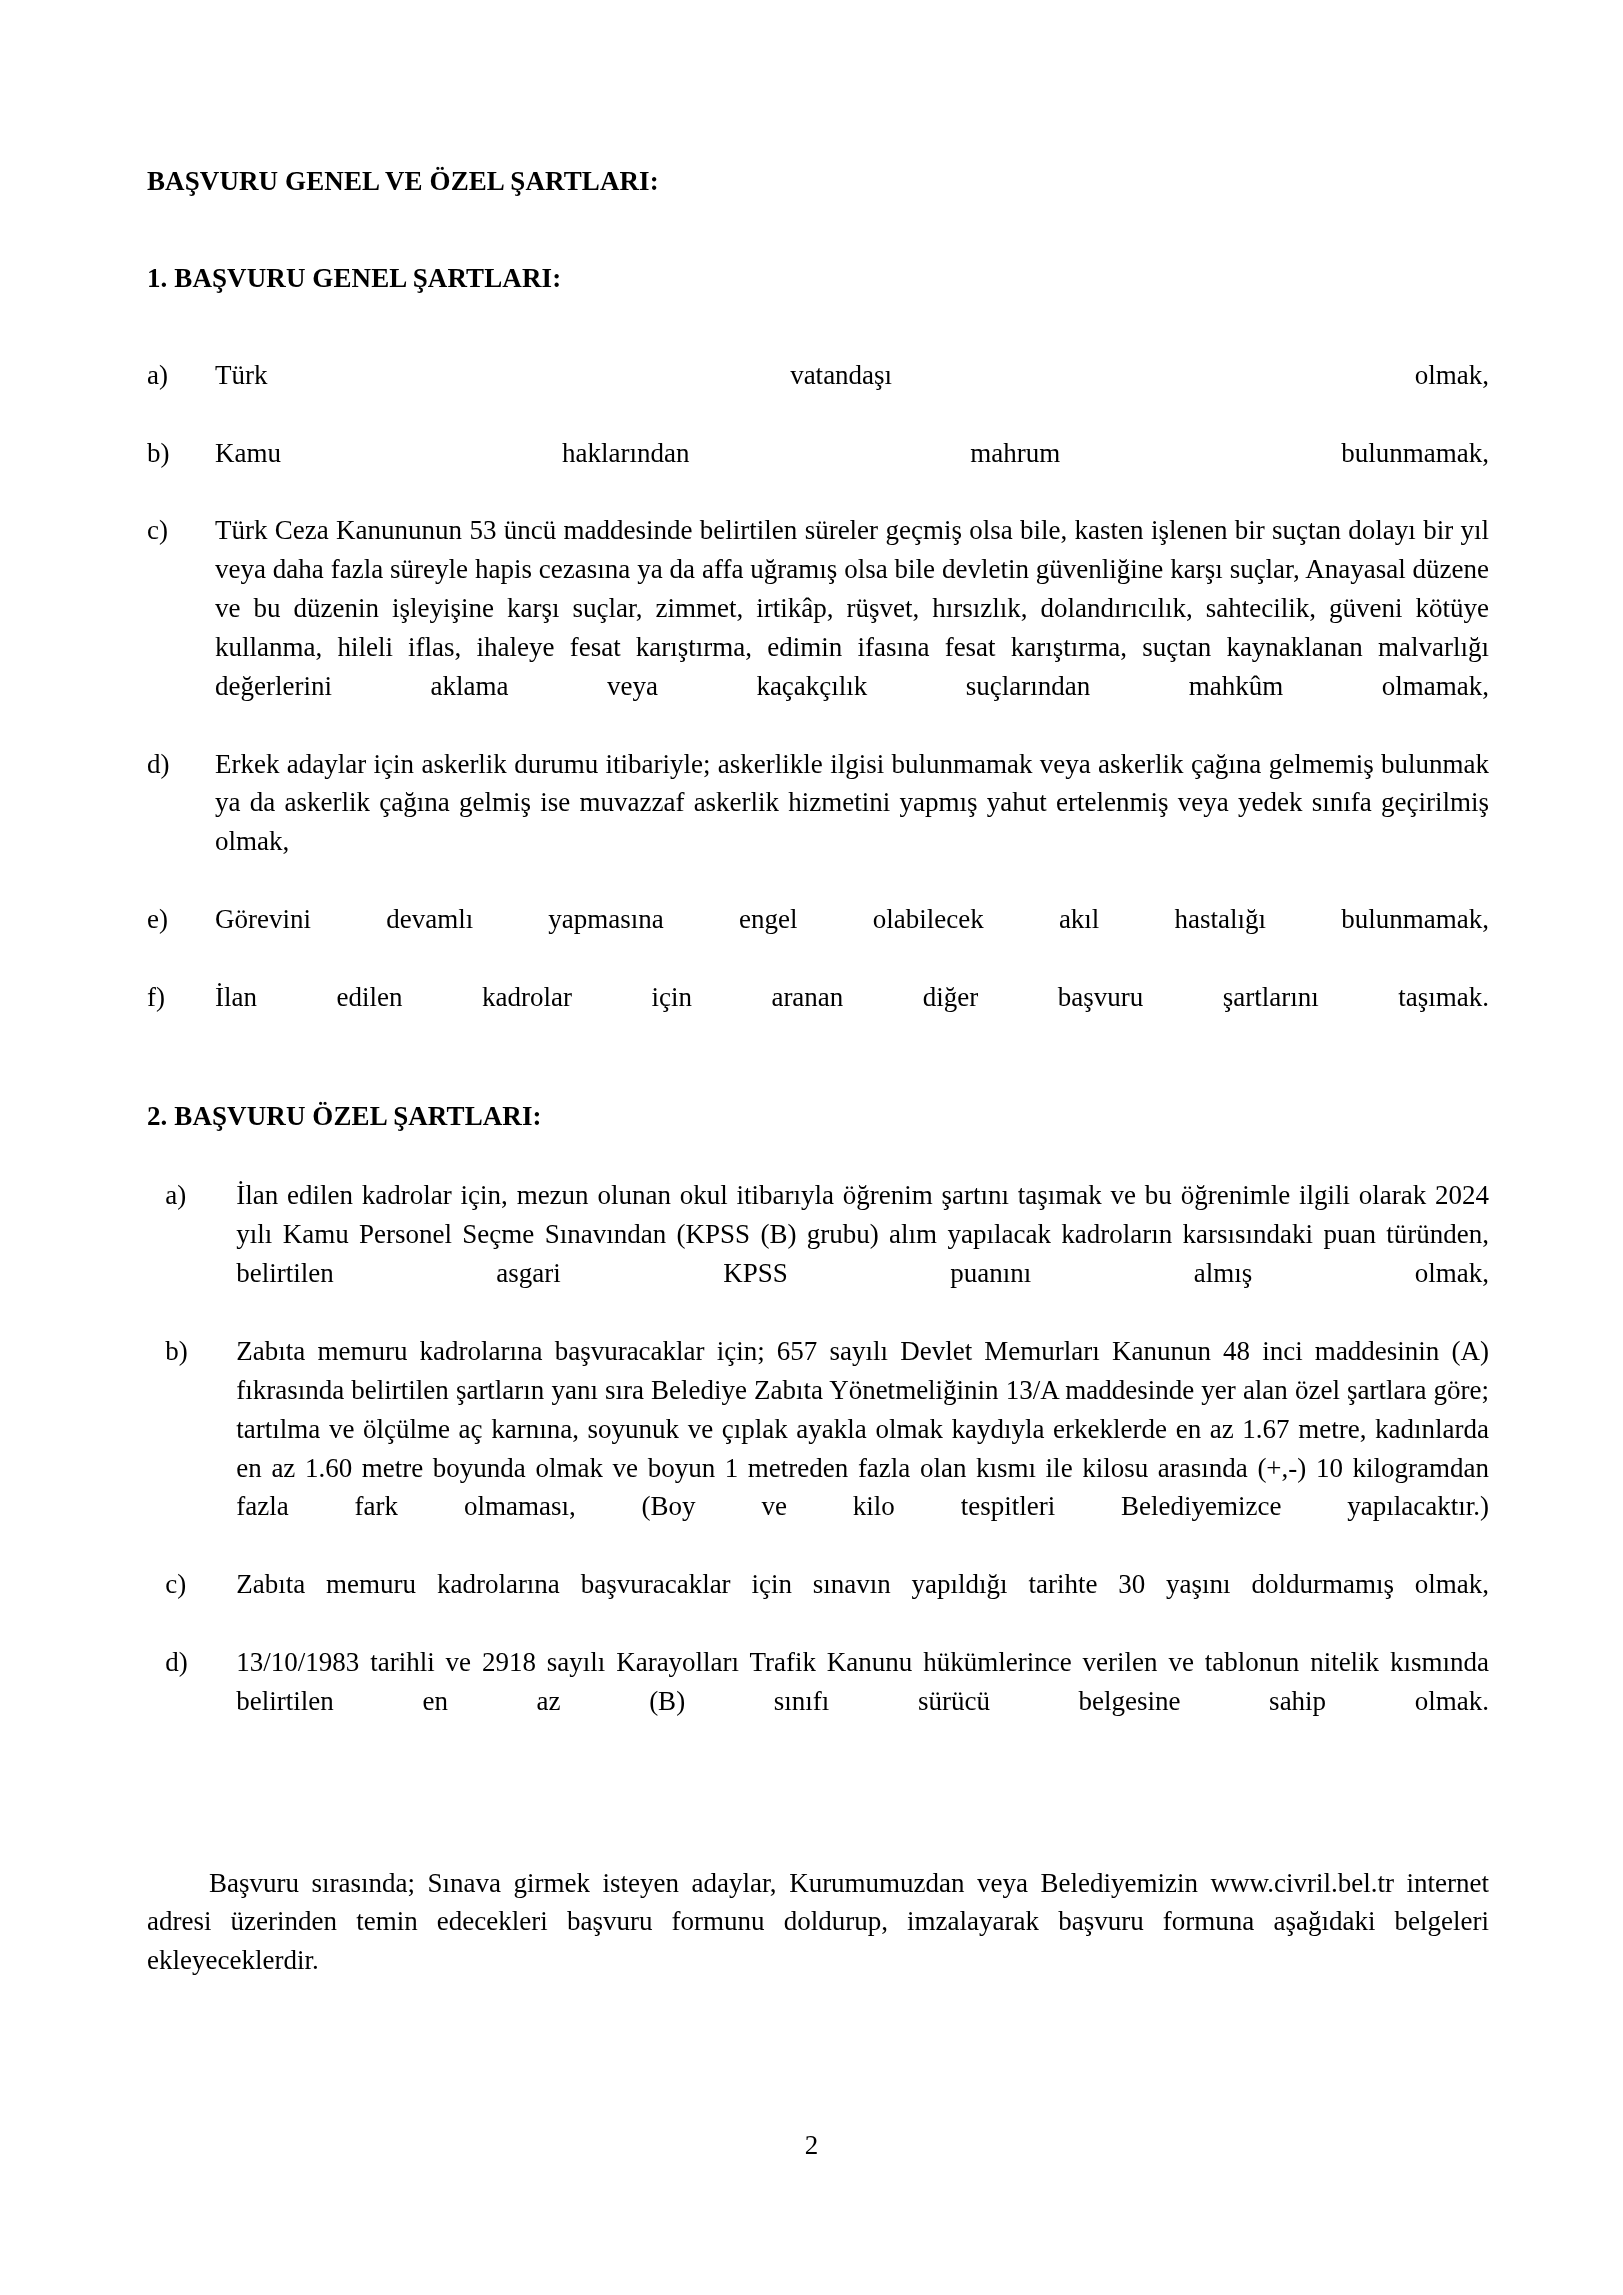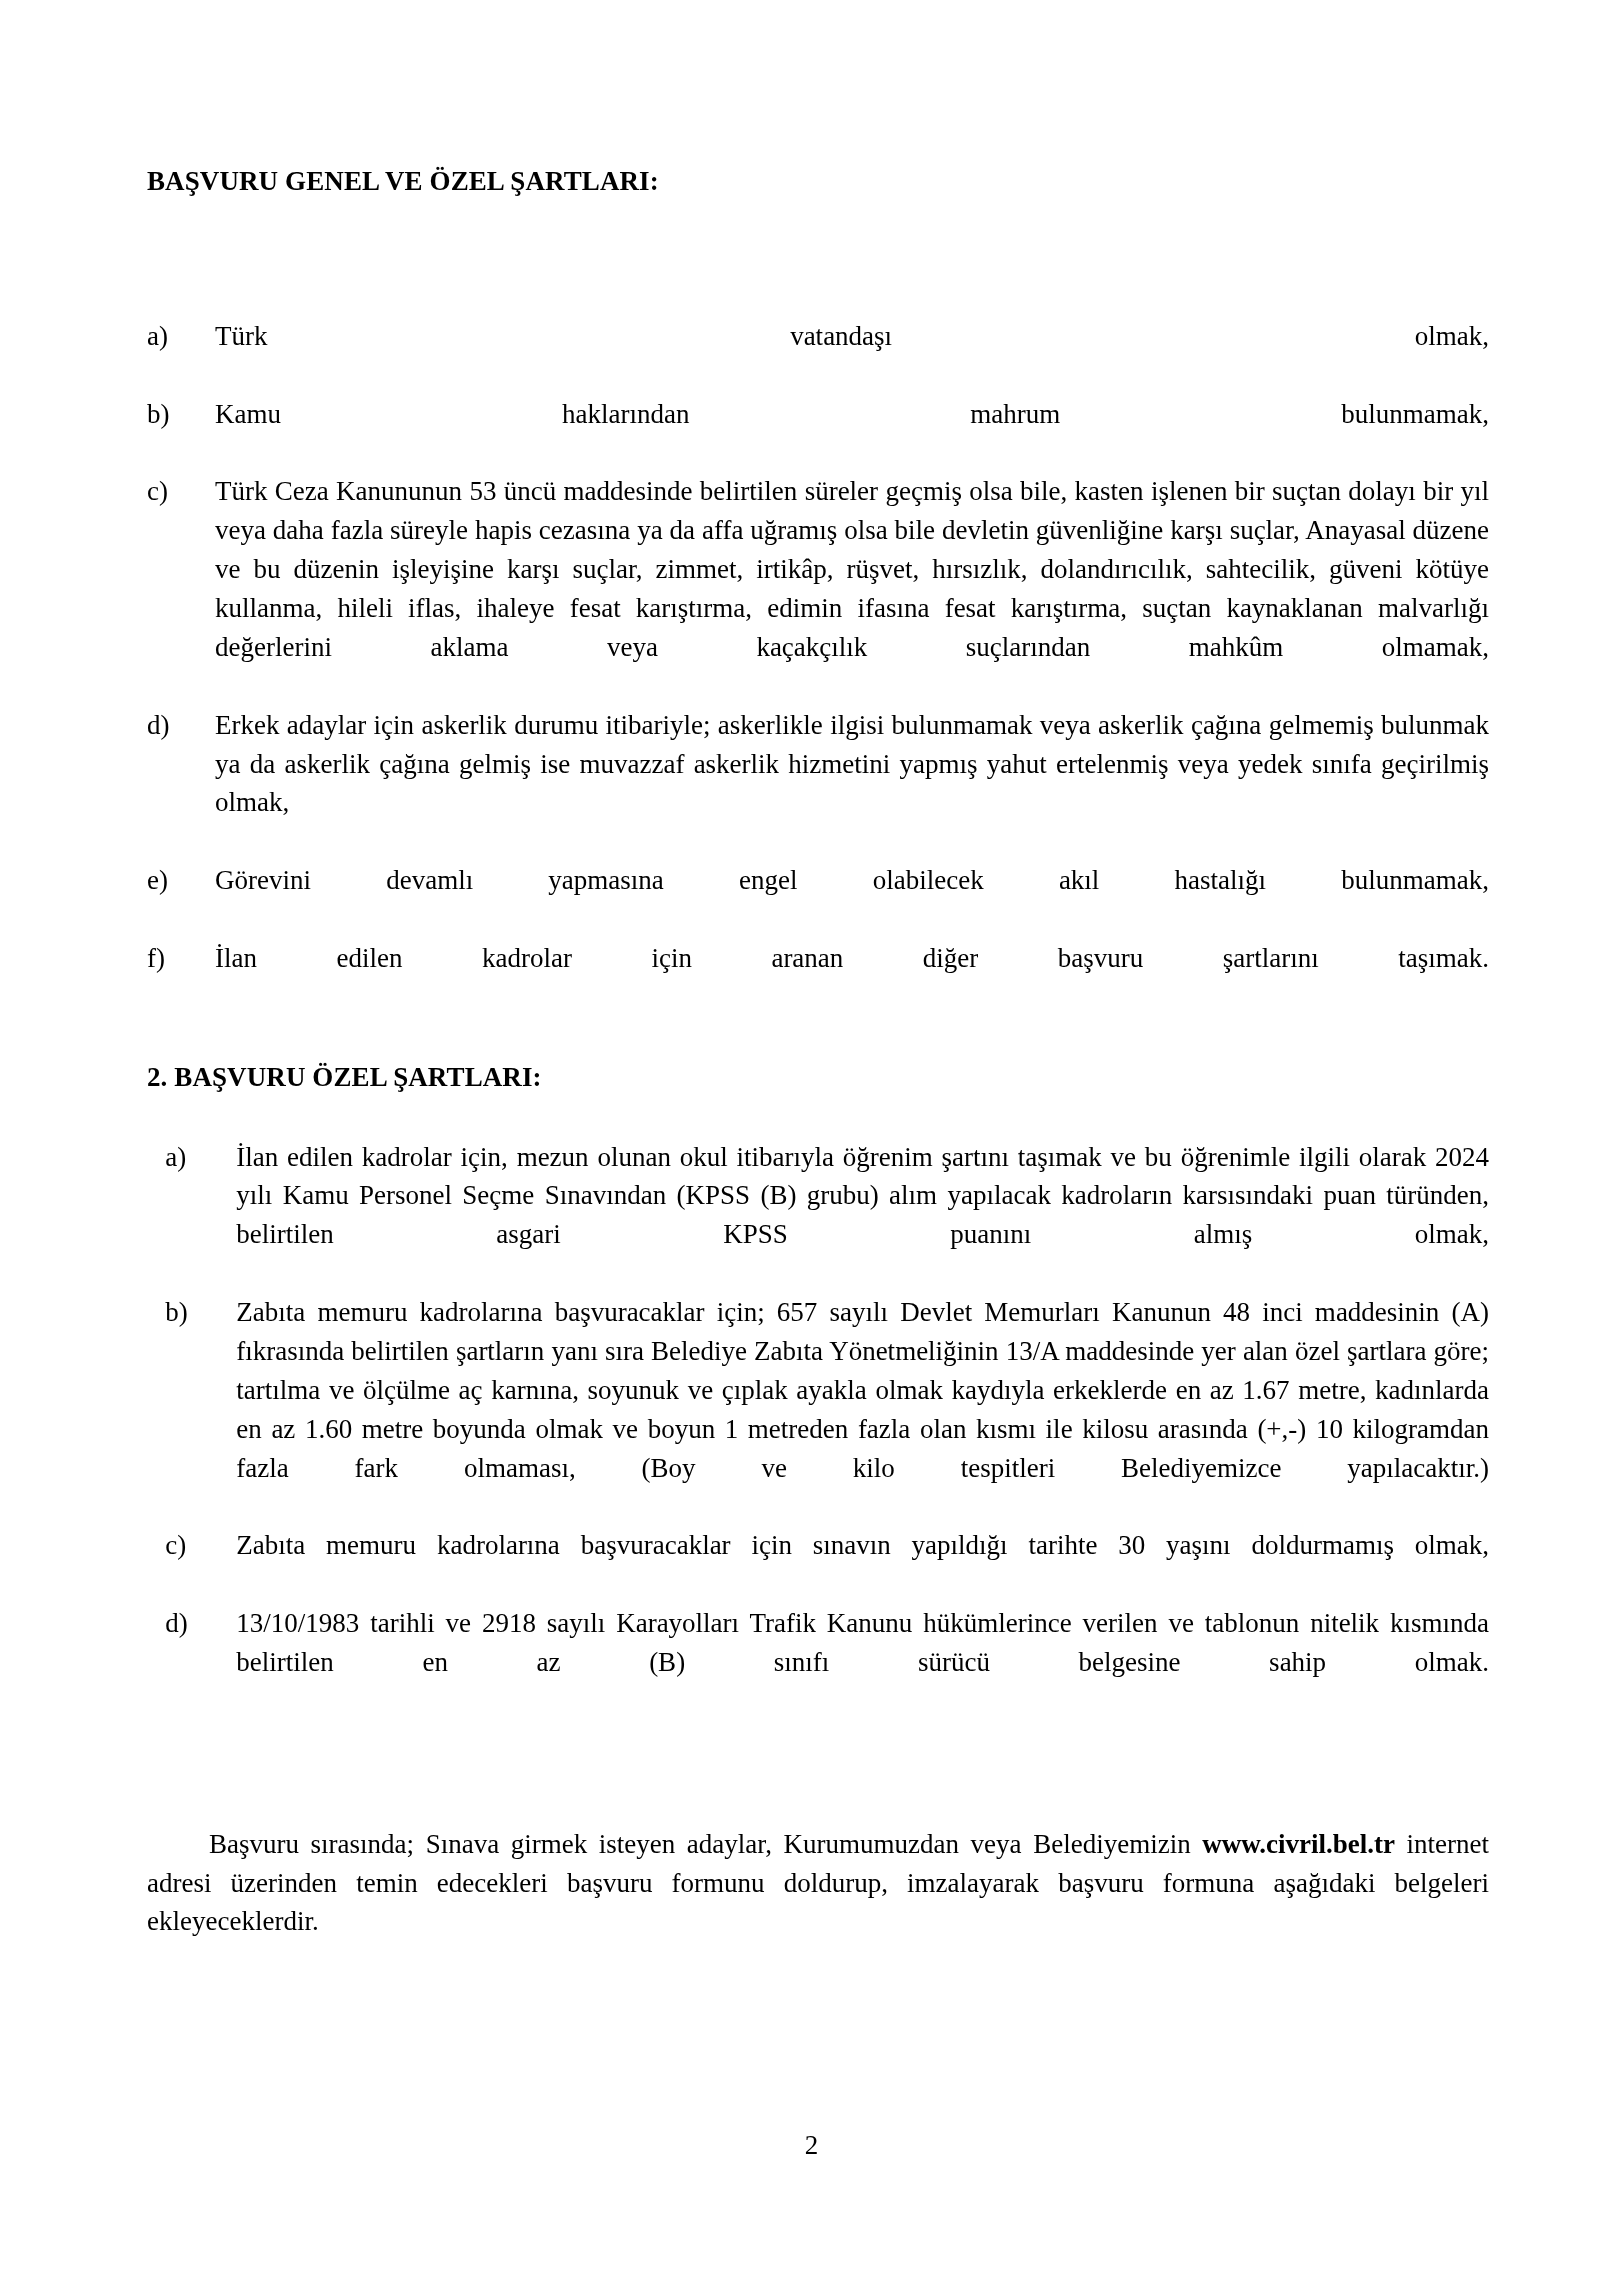--- a/index.html
+++ b/index.html
@@ -66,21 +66,21 @@
     text-align: left;
     white-space: pre;
   }
   ol.lettered.indented {
     margin-left: 18.3px;
   }
   ol.lettered.indented > li {
     padding-left: 50px;
   }
   li .txt { display: block; margin-left: 21px; }
-  .bold-inline { font-weight: bold; }
+  .bold-inline { font-weight: normal; }
   .page-number {
     position: absolute;
     left: 0;
     right: 0;
     top: 2132px;
     text-align: center;
     font-size: 27px;
     line-height: 1;
   }
   
@@ -92,20 +92,21 @@
 <div class="page">
   <div class="doc-body">
 
     <h2 class="heading">BAŞVURU GENEL VE ÖZEL ŞARTLARI:</h2>
 
     <div class="gap-md"></div>
 
 
     <div class="gap-md"></div>
 
+    <h2 class="heading">1. BAŞVURU GENEL ŞARTLARI:</h2>
 
     <div class="gap-md"></div>
 
 
     <div class="gap-md"></div>
 
     <ol class="lettered">
       <li>
         <span class="marker">a)</span>
         <span class="txt">Türk vatandaşı olmak,</span>

